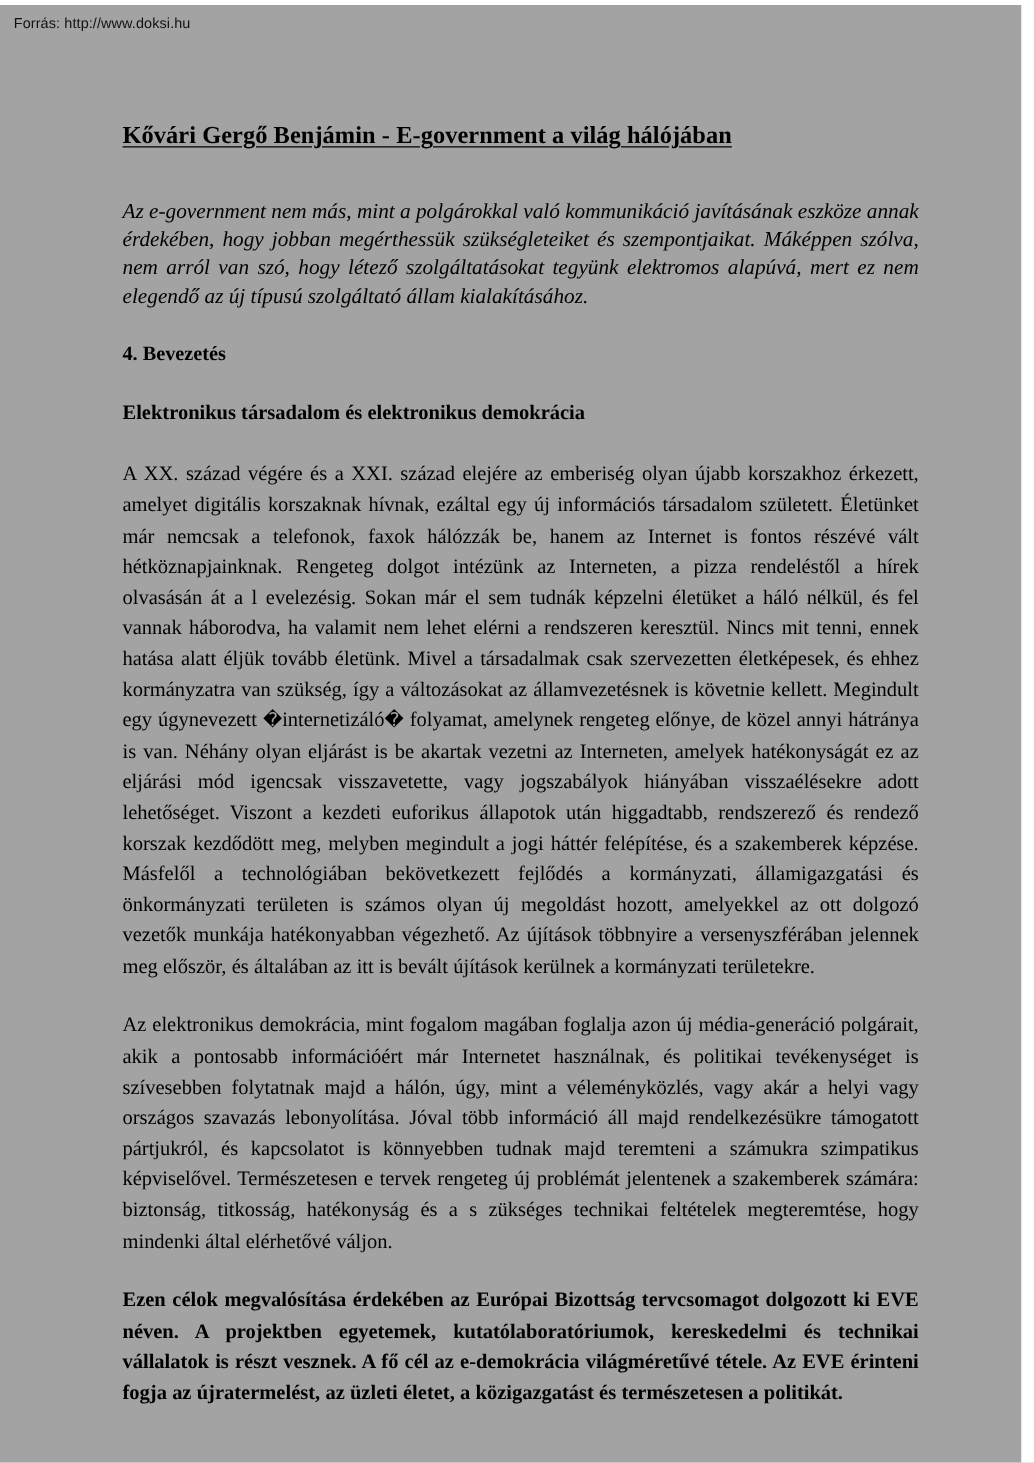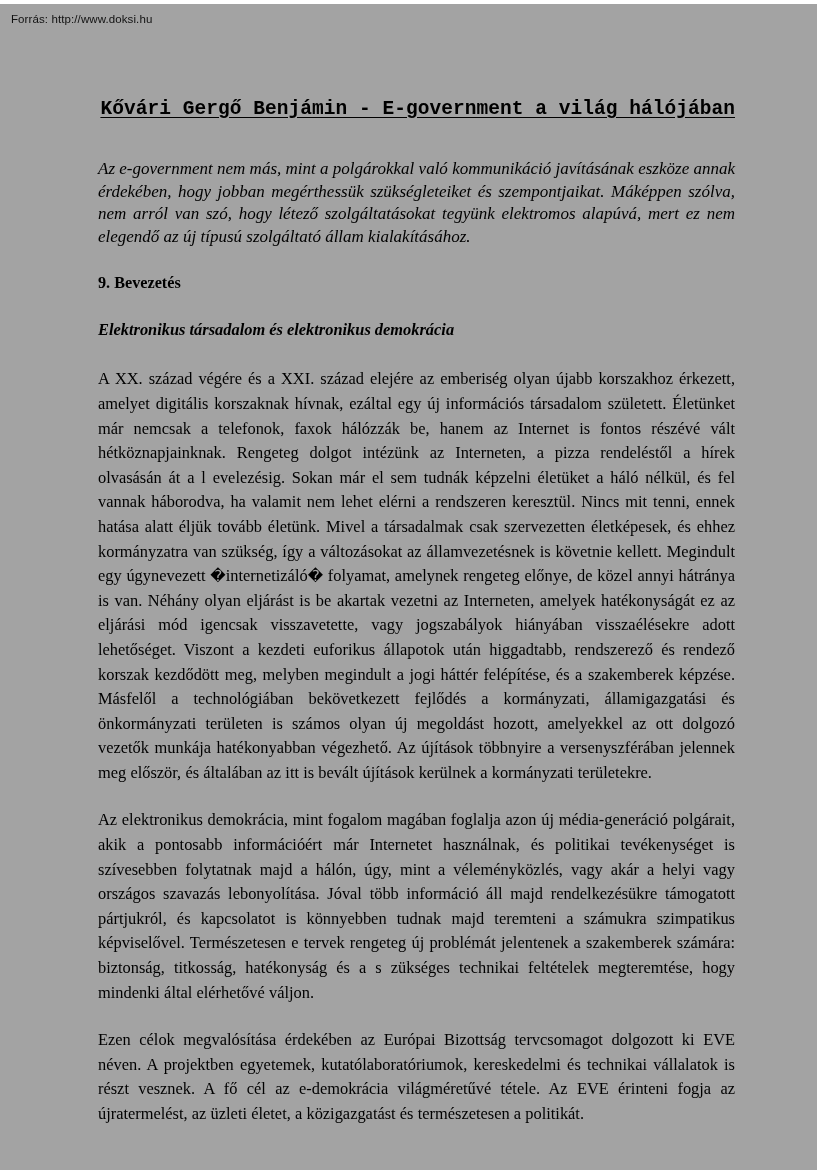--- a/index.html
+++ b/index.html
@@ -44,27 +44,26 @@
   .content {
     position: absolute;
     left: 98px;
     top: 92px;
     width: 637px;
   }
 
   .doc-title {
     font-size: 19.5px;
     font-weight: bold;
-    text-align: right;
+    text-align: left;
     text-decoration: underline;
     text-underline-offset: 3px;
     line-height: 26px;
     margin: 0 0 36px 0;
     letter-spacing: 0.05px;
-    font-family: Liberation Mono, monospace;
   }
 
   .quote-block {
     font-style: italic;
     font-size: 17px;
     line-height: 22.6px;
     text-align: justify;
     text-justify: inter-word;
     margin: 0 0 24px 0;
   }
@@ -77,34 +76,33 @@
 
   .section-heading {
     font-size: 16.2px;
     font-weight: bold;
     line-height: 22px;
     margin: 0 0 25px 0;
   }
 
   .sub-heading {
     font-size: 16.4px;
-    font-style: italic;
     line-height: 22px;
     margin: 12px 0 26px 0;
   }
 
   .body-par {
     font-size: 16.4px;
     line-height: 24.6px;
     text-align: justify;
     text-justify: inter-word;
     margin: 0 0 23px 0;
     word-spacing: 0.1px;
   }
-  .body-par:last-child { margin-bottom: 0; }
+  .body-par:last-child { margin-bottom: 0; font-weight: bold; }
 
   
   .repl {
     font-family: "DejaVu Sans", sans-serif;
     font-style: normal;
     font-size: 15px;
   }
 </style>
 </head>
 <body>
@@ -113,21 +111,21 @@
 
   <div class="source-line">Forrás: http://www.doksi.hu</div>
 
   <div class="content">
 
     <h1 class="doc-title">Kővári Gergő Benjámin - E-government a világ hálójában</h1>
 
     <p class="quote-block">Az e-government nem más, mint a polgárokkal való kommunikáció javításának eszköze annak érdekében, hogy jobban megérthessük szükségleteiket és szempontjaikat. Máképpen szólva, nem arról van szó, hogy létező szolgáltatásokat tegyünk elektromos alapúvá, mert ez nem elegendő az új típusú szolgáltató állam kialakításához.</p>
 
 
-    <h2 class="section-heading">9. Bevezetés</h2>
+    <h2 class="section-heading">4. Bevezetés</h2>
 
     <h3 class="sub-heading">Elektronikus társadalom és elektronikus demokrácia</h3>
 
     <p class="body-par">A XX. század végére és a XXI. század elejére az emberiség olyan újabb korszakhoz érkezett, amelyet digitális korszaknak hívnak, ezáltal egy új információs társadalom született. Életünket már nemcsak a telefonok, faxok hálózzák be, hanem az Internet is fontos részévé vált hétköznapjainknak. Rengeteg dolgot intézünk az Interneten, a pizza rendeléstől a hírek olvasásán át a l evelezésig. Sokan már el sem tudnák képzelni életüket a háló nélkül, és fel vannak háborodva, ha valamit nem lehet elérni a rendszeren keresztül. Nincs mit tenni, ennek hatása alatt éljük tovább életünk. Mivel a társadalmak csak szervezetten életképesek, és ehhez kormányzatra van szükség, így a változásokat az államvezetésnek is követnie kellett. Megindult egy úgynevezett <span class="repl">�</span>internetizáló<span class="repl">�</span> folyamat, amelynek rengeteg előnye, de közel annyi hátránya is van. Néhány olyan eljárást is be akartak vezetni az Interneten, amelyek hatékonyságát ez az eljárási mód igencsak visszavetette, vagy jogszabályok hiányában visszaélésekre adott lehetőséget. Viszont a kezdeti euforikus állapotok után higgadtabb, rendszerező és rendező korszak kezdődött meg, melyben megindult a jogi háttér felépítése, és a szakemberek képzése. Másfelől a technológiában bekövetkezett fejlődés a kormányzati, államigazgatási és önkormányzati területen is számos olyan új megoldást hozott, amelyekkel az ott dolgozó vezetők munkája hatékonyabban végezhető. Az újítások többnyire a versenyszférában jelennek meg először, és általában az itt is bevált újítások kerülnek a kormányzati területekre.</p>
 
     <p class="body-par">Az elektronikus demokrácia, mint fogalom magában foglalja azon új média-generáció polgárait, akik a pontosabb információért már Internetet használnak, és politikai tevékenységet is szívesebben folytatnak majd a hálón, úgy, mint a véleményközlés, vagy akár a helyi vagy országos szavazás lebonyolítása. Jóval több információ áll majd rendelkezésükre támogatott pártjukról, és kapcsolatot is könnyebben tudnak majd teremteni a számukra szimpatikus képviselővel. Természetesen e tervek rengeteg új problémát jelentenek a szakemberek számára: biztonság, titkosság, hatékonyság és a s zükséges technikai feltételek megteremtése, hogy mindenki által elérhetővé váljon.</p>
 
     <p class="body-par">Ezen célok megvalósítása érdekében az Európai Bizottság tervcsomagot dolgozott ki EVE néven. A projektben egyetemek, kutatólaboratóriumok, kereskedelmi és technikai vállalatok is részt vesznek. A fő cél az e-demokrácia világméretűvé tétele. Az EVE érinteni fogja az újratermelést, az üzleti életet, a közigazgatást és természetesen a politikát.</p>
 
   </div>

